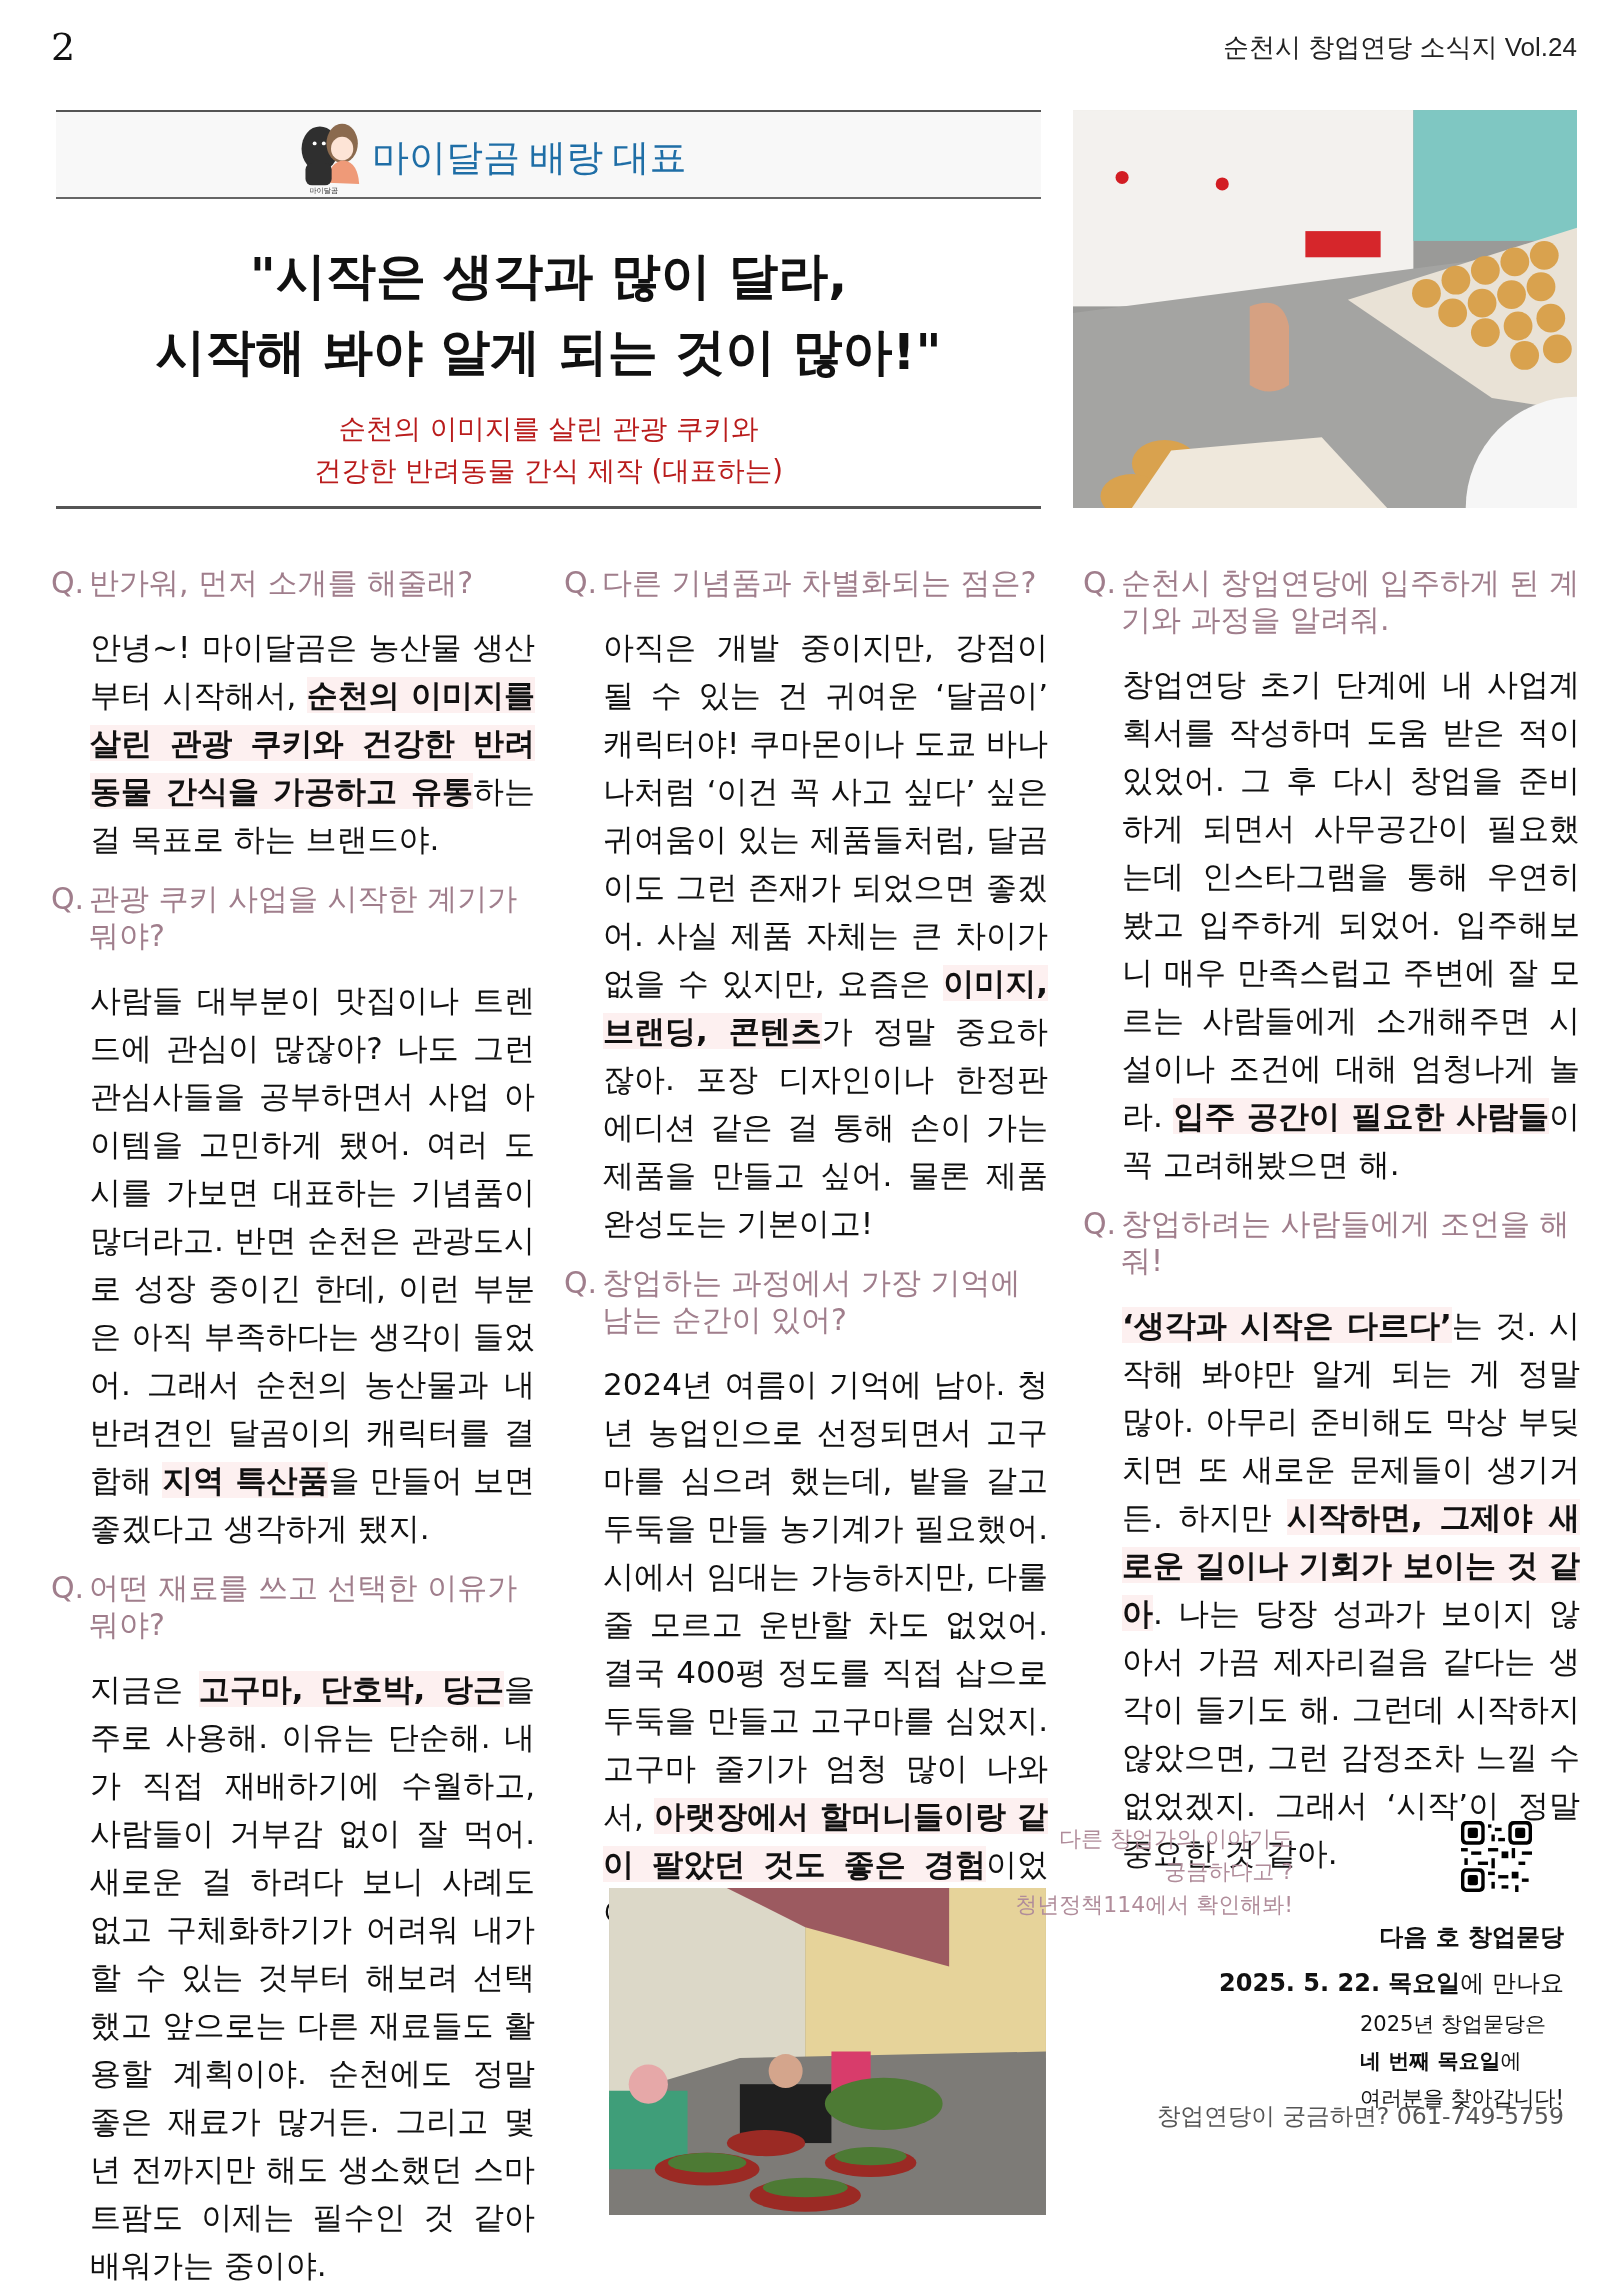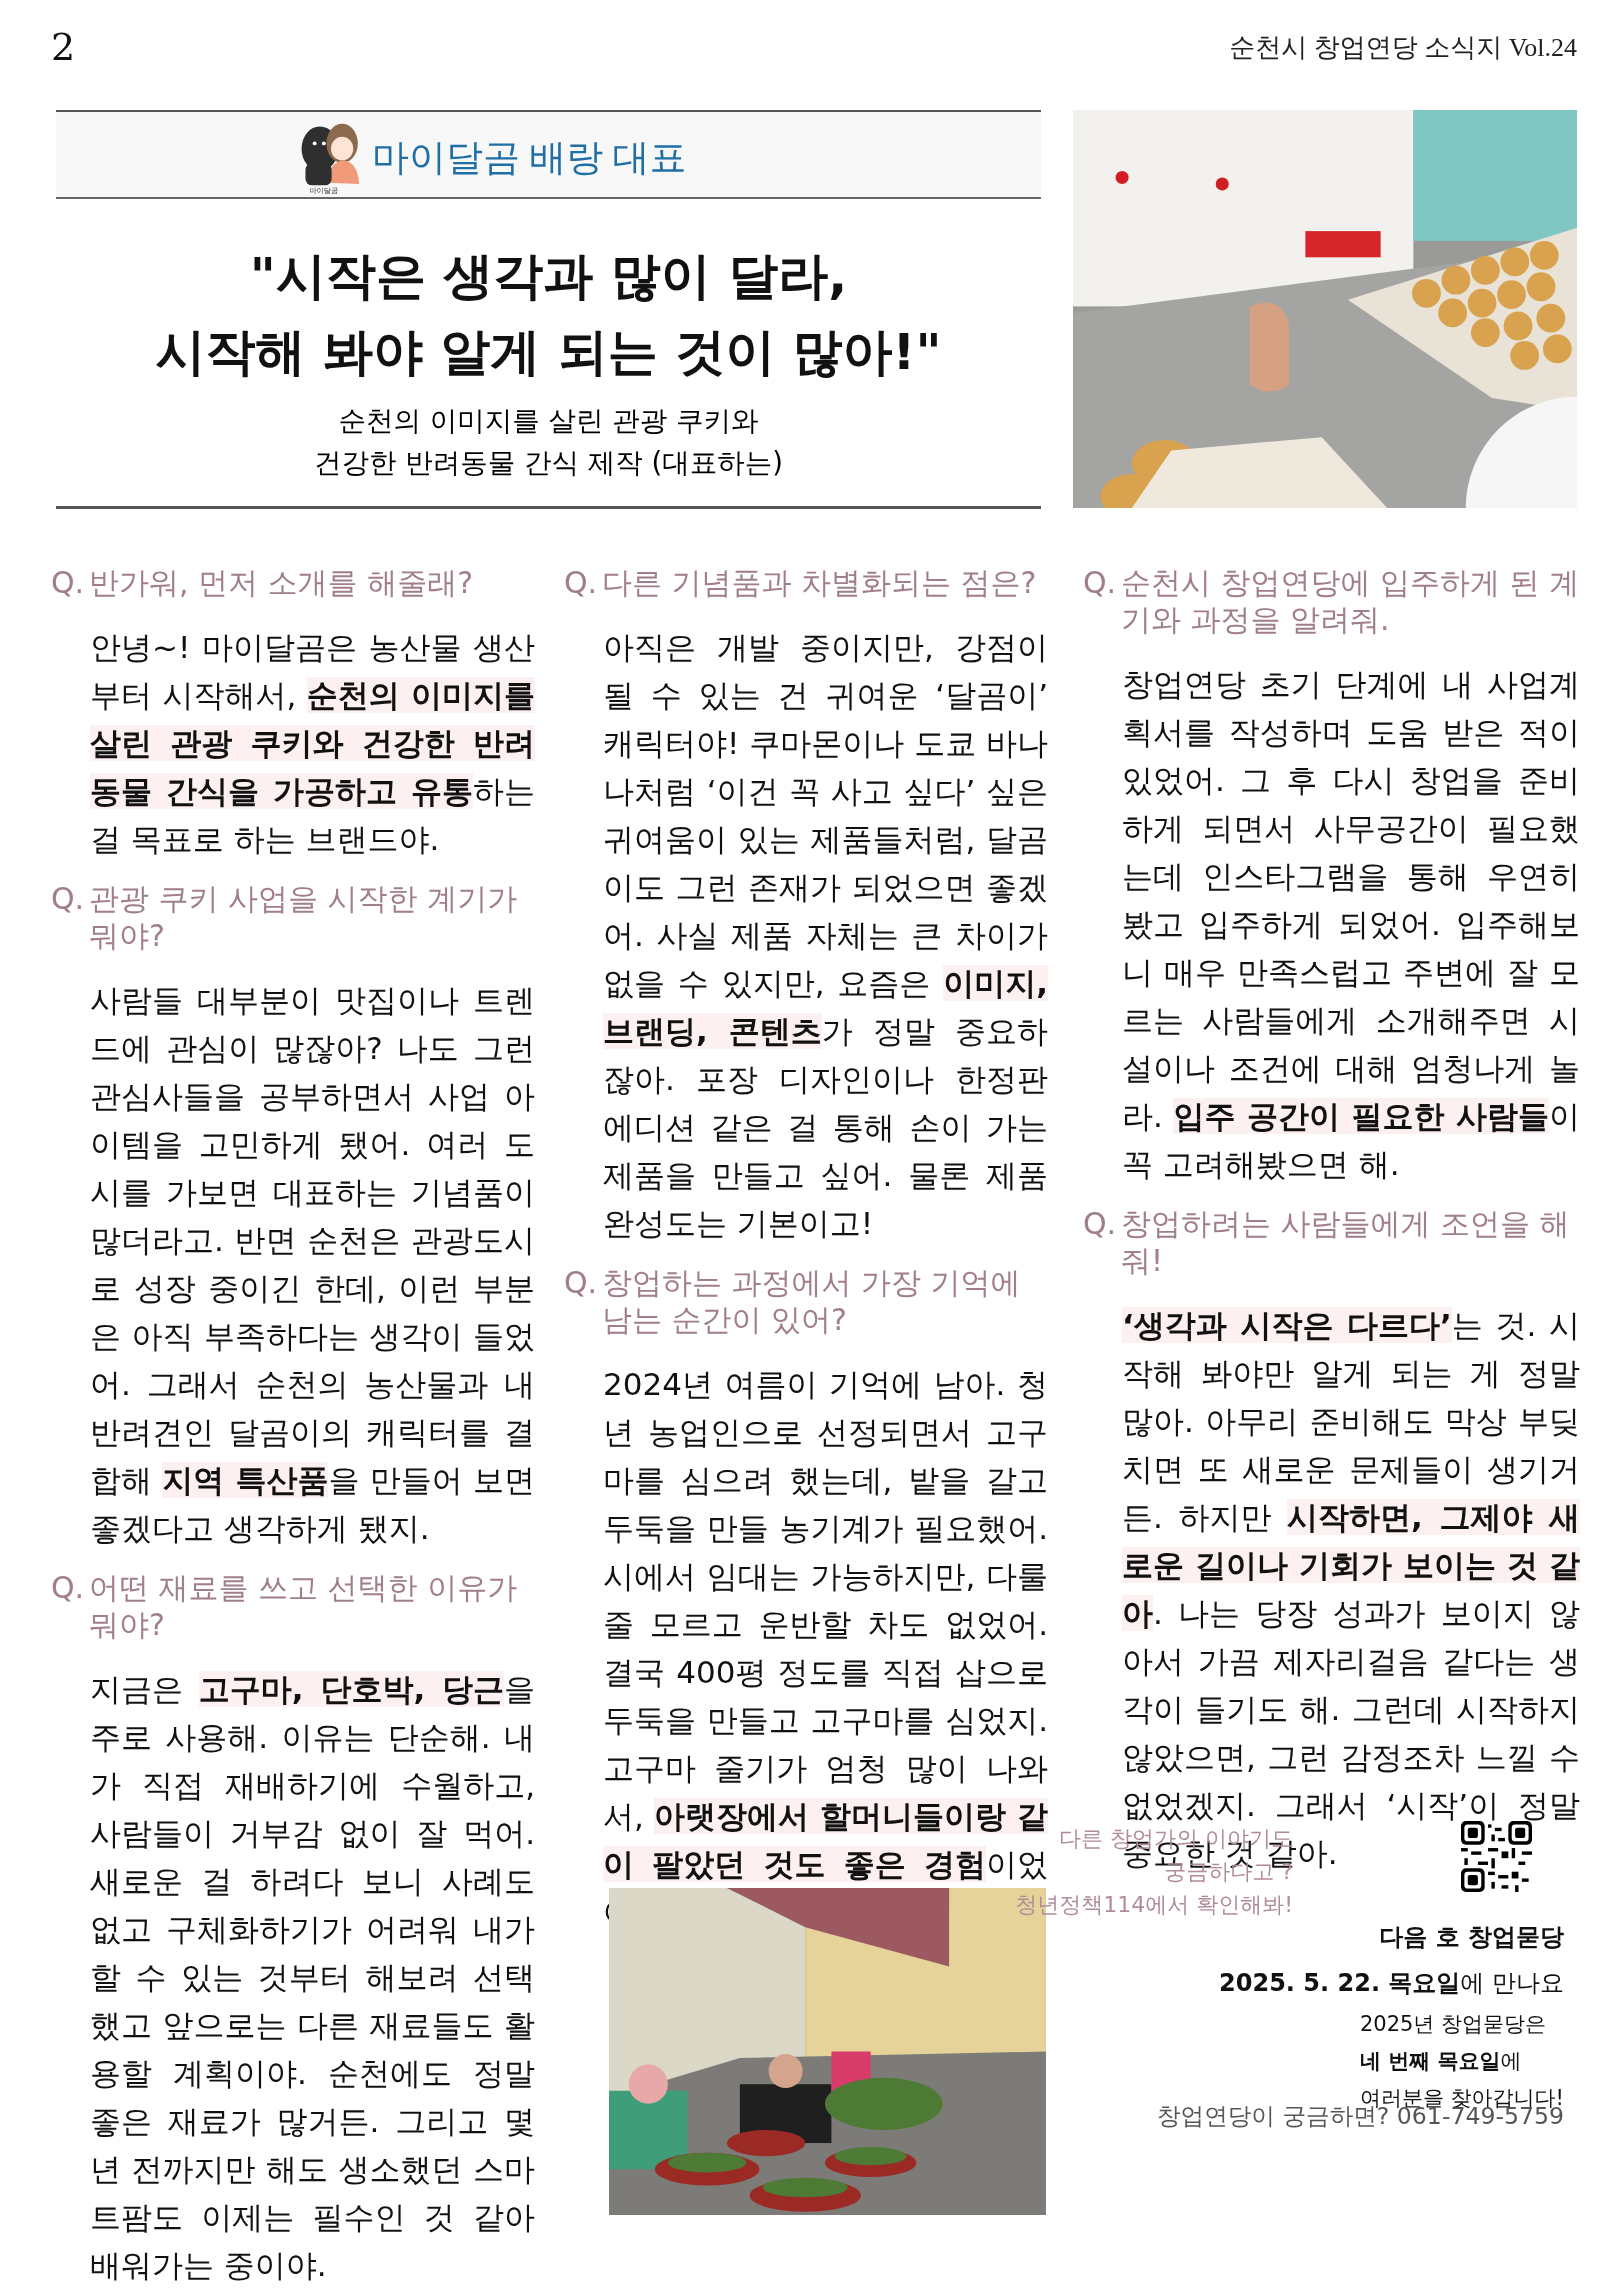--- a/index.html
+++ b/index.html
@@ -1,26 +1,26 @@
 <!DOCTYPE html>
 <html style="font-size:10.5px"><head>
 <meta charset="utf-8">
 <style>
   html, body { margin:0; padding:0; background:#ffffff; }
   body { width:1623px; height:2295px; position:relative; overflow:hidden;
          font-family:"DejaVu Sans", sans-serif; color:#111; }
   .abs { position:absolute; }
   .pagenum { left:51px; top:25px; font-family:"DejaVu Serif", serif; font-size:38px; color:#111; }
-  .runhead { right:46px; top:30px; font-family:Liberation Serif, serif; font-size:26px; color:#222; white-space:nowrap; }
+  .runhead { right:46px; top:30px; font-family:Liberation Sans, sans-serif; font-size:26px; color:#222; white-space:nowrap; }
   .band { left:56px; top:110px; width:985px; height:89px; background:#f8f8f8;
           border-top:2.6px solid #555; border-bottom:2px solid #666; box-sizing:border-box; }
   .logo { position:absolute; left:239px; top:5.2px; width:72px; height:79px; }
   .band-title { position:absolute; left:316px; top:21px; font-size:37px; color:#1f6ea6; white-space:nowrap;font-family:Liberation Serif, serif; }
   .title { left:56px; width:985px; text-align:center; font-size:50px; font-weight:bold; color:#111; white-space:nowrap; }
-  .subtitle { left:56px; width:985px; text-align:center; font-size:27.5px; color:#000000; white-space:nowrap; }
+  .subtitle { left:56px; width:985px; text-align:center; font-size:27.5px; color:#b91c1c; white-space:nowrap;margin-top:8px; }
   .rule { left:56px; top:506px; width:985px; height:2.6px; background:#555; }
   .photo { overflow:hidden; }
   .col { width:484px; }
   .q { color:#a07e8c; font-size:30px; line-height:37px; padding-left:38px; text-indent:-38px; }
   .q .qmark { display:inline-block; width:38px; text-indent:0; }
   .ans { font-size:31px; line-height:48px; padding-left:39px; text-align:justify; color:#111; margin-top:22px; }
   .hl { background:#fdf0f0; font-weight:bold; }
   .block { margin-bottom:17px; }
   .promo { right:330px; text-align:right; font-size:22px; line-height:33px; color:#b08c9a; }
   .qr { left:1461px; top:1821px; width:71px; height:71px; }

